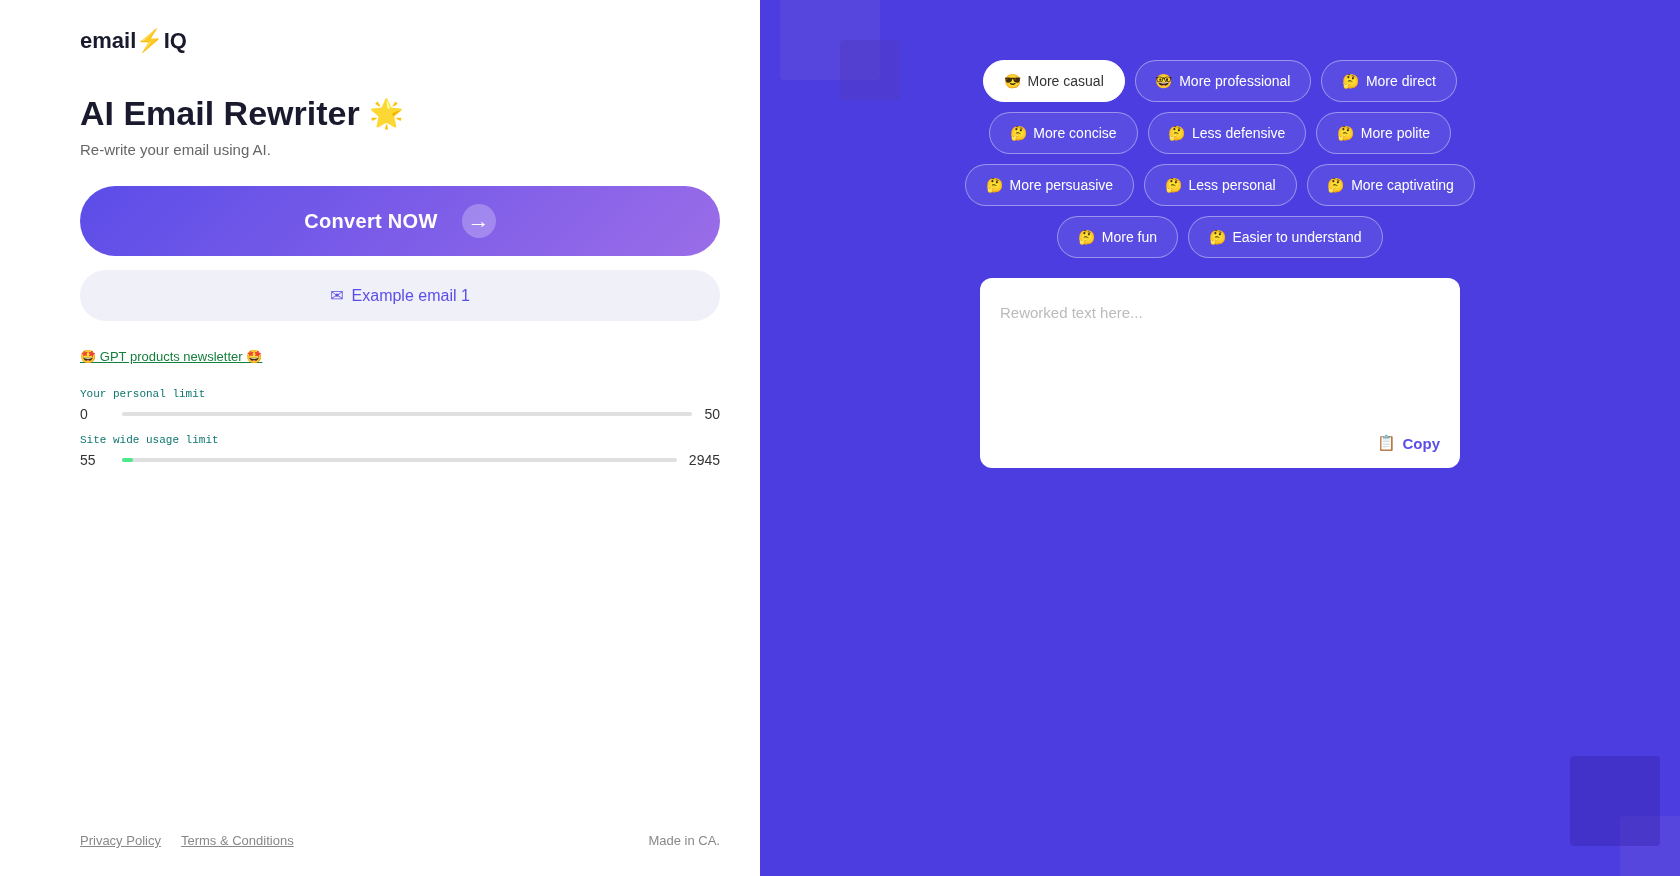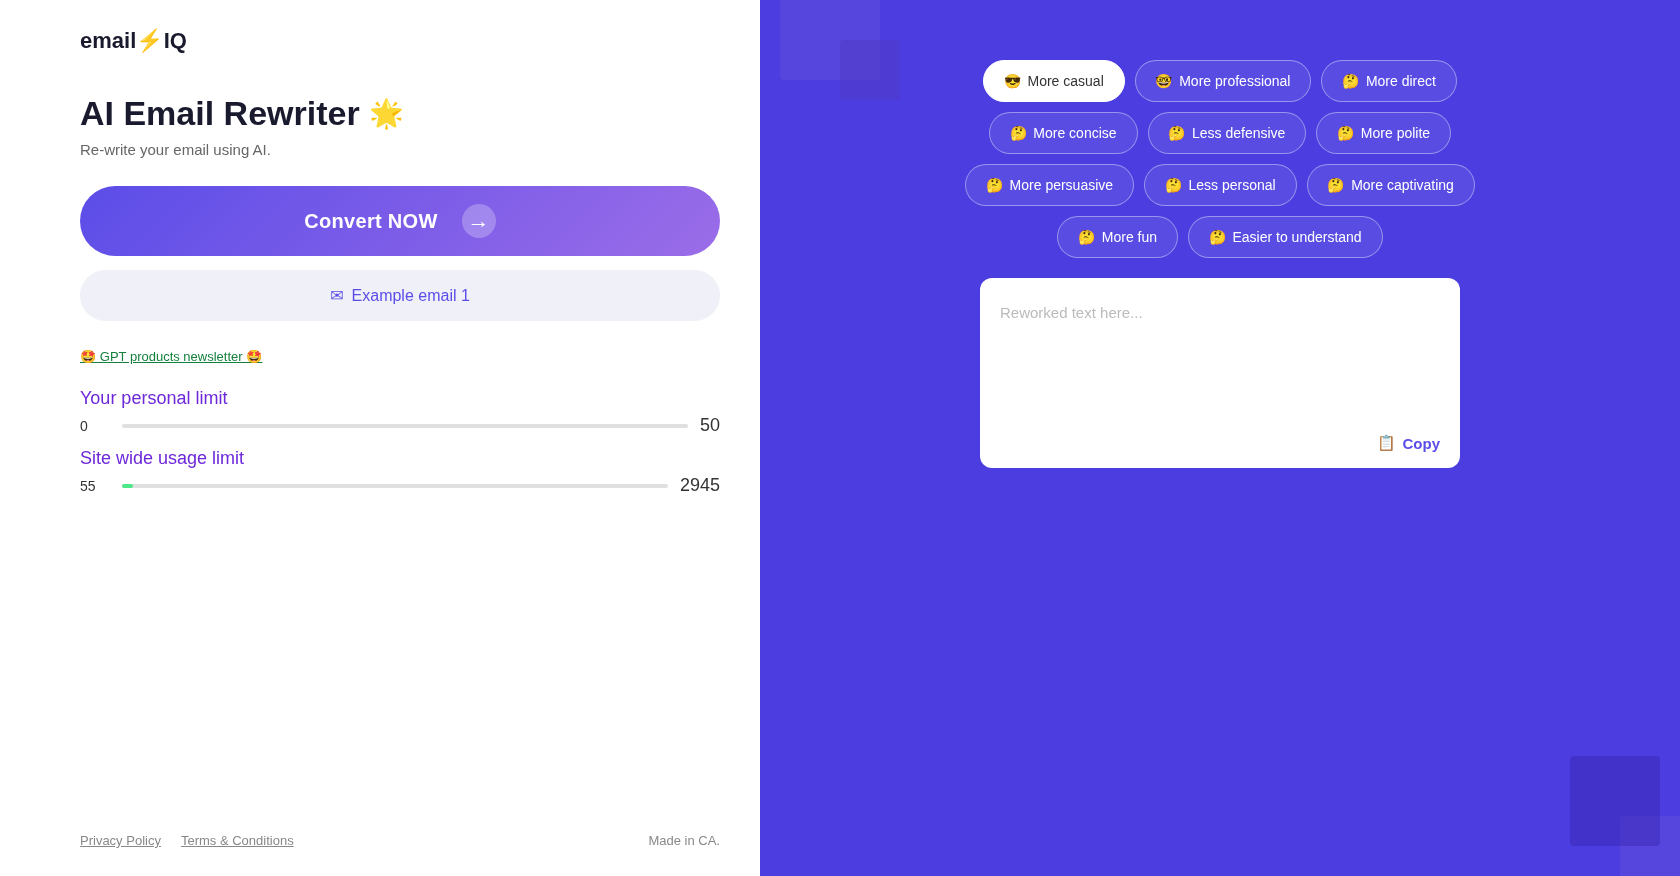--- a/index.html
+++ b/index.html
@@ -117,39 +117,39 @@
 
     .newsletter-link {
       font-size: 13px;
       color: #15803d;
       cursor: pointer;
       margin-bottom: 24px;
       text-decoration: underline;
     }
 
     .limit-section { margin-bottom: 12px; }
-    .limit-label { font-size: 18px; color: #6d28d9; margin-bottom: 6px; }
+    .limit-label { font-size: 11px; color: #0f766e; margin-bottom: 6px; font-family: Liberation Mono, monospace; }
     .limit-bar-container { display: flex; align-items: center; gap: 12px; }
     .limit-value { font-size: 14px; color: #333; min-width: 30px; }
     .limit-bar-track {
       flex: 1;
       height: 4px;
       background: #e0e0e0;
       border-radius: 4px;
       position: relative;
     }
     .limit-bar-fill {
       height: 100%;
       border-radius: 4px;
       position: absolute;
       left: 0; top: 0;
     }
     .limit-bar-fill.purple { background: #9b8de0; }
     .limit-bar-fill.green { background: #4de88a; }
-    .limit-max { font-size: 18px; color: #333; }
+    .limit-max { font-size: 14px; color: #333; }
 
     .footer {
       margin-top: auto;
       display: flex;
       justify-content: space-between;
       align-items: center;
       font-size: 13px;
       color: #888;
     }
     .footer-links { display: flex; gap: 20px; }

